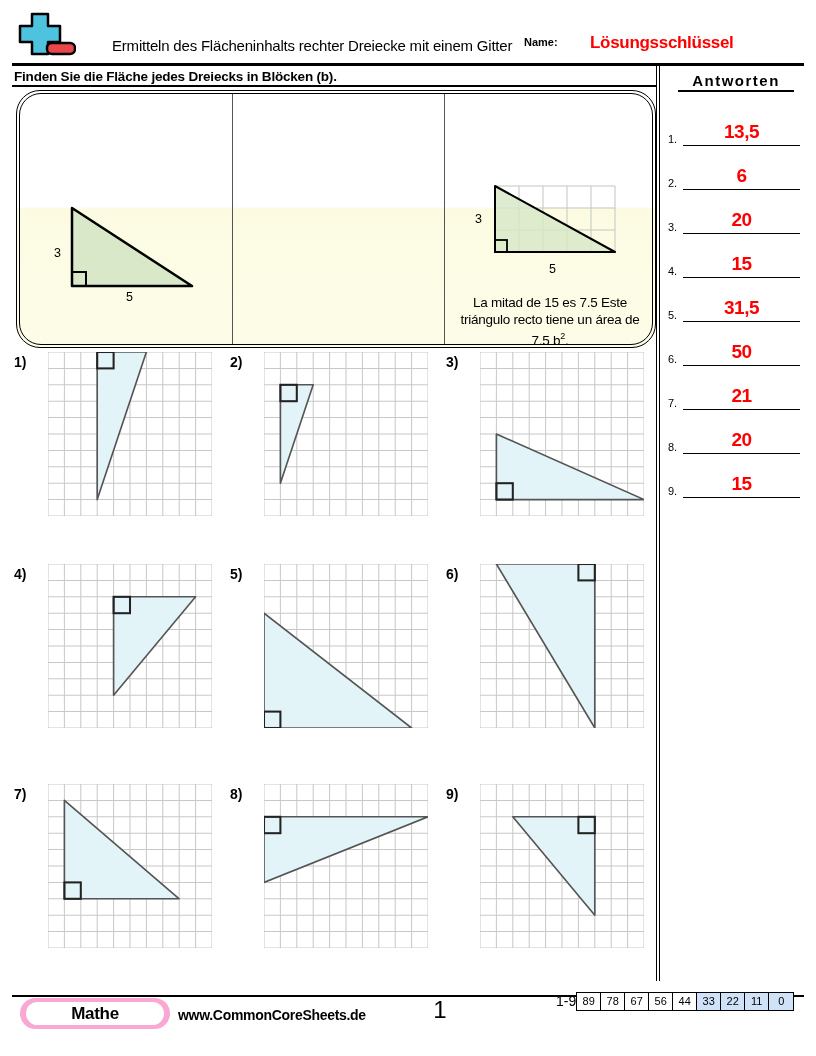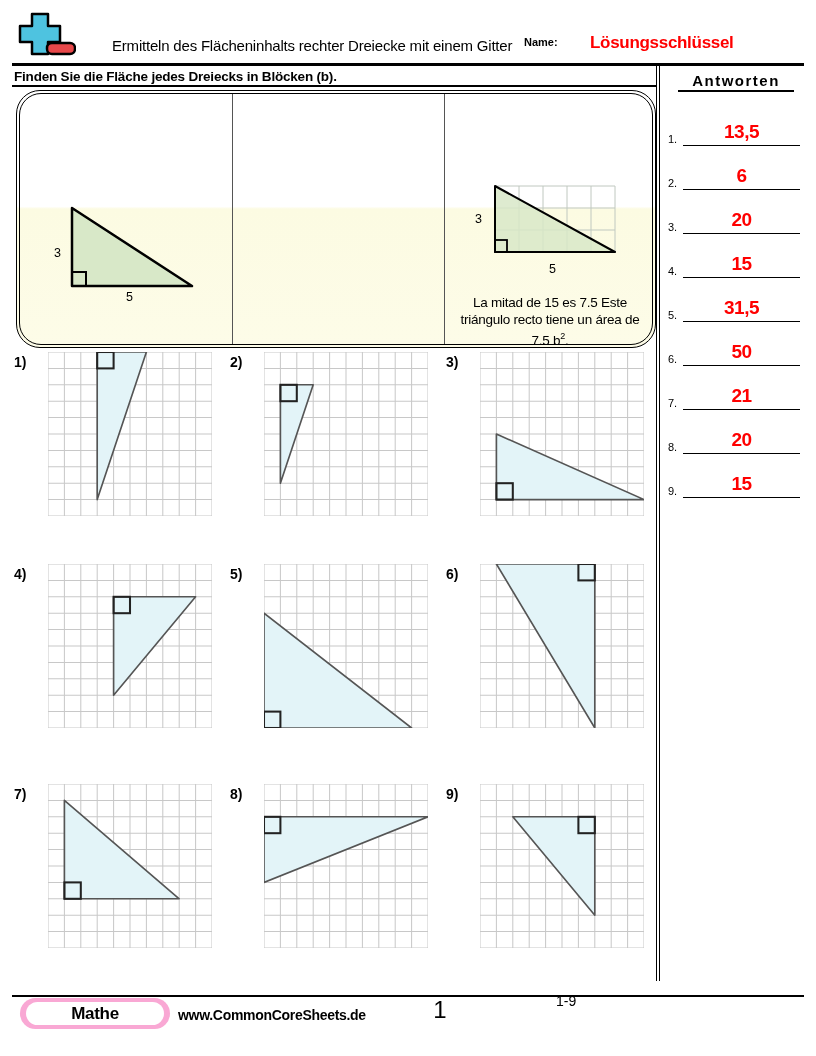--- a/index.html
+++ b/index.html
@@ -585,13 +585,24 @@
 </div>
 
 <div class="footer-rule"></div>
 <div class="subject-pill">
   <div class="subject-pill-inner">Mathe</div>
 </div>
 <div class="site-url">www.CommonCoreSheets.de</div>
 <div class="page-no">1</div>
 <div class="scale">
   <span class="scale-range">1-9</span>
+  <span class="scale-cells">
+    <span class="scale-cell">89</span>
+    <span class="scale-cell">78</span>
+    <span class="scale-cell">67</span>
+    <span class="scale-cell">56</span>
+    <span class="scale-cell">44</span>
+    <span class="scale-cell hl">33</span>
+    <span class="scale-cell hl">22</span>
+    <span class="scale-cell hl">11</span>
+    <span class="scale-cell hl">0</span>
+  </span>
 </div>
 
 </body></html>

